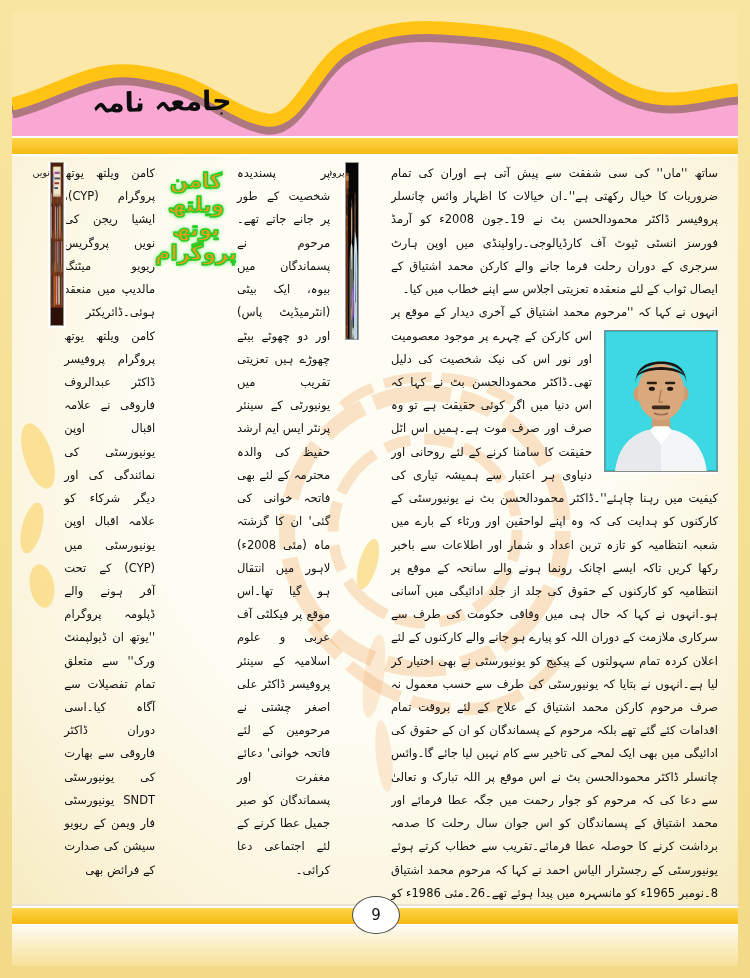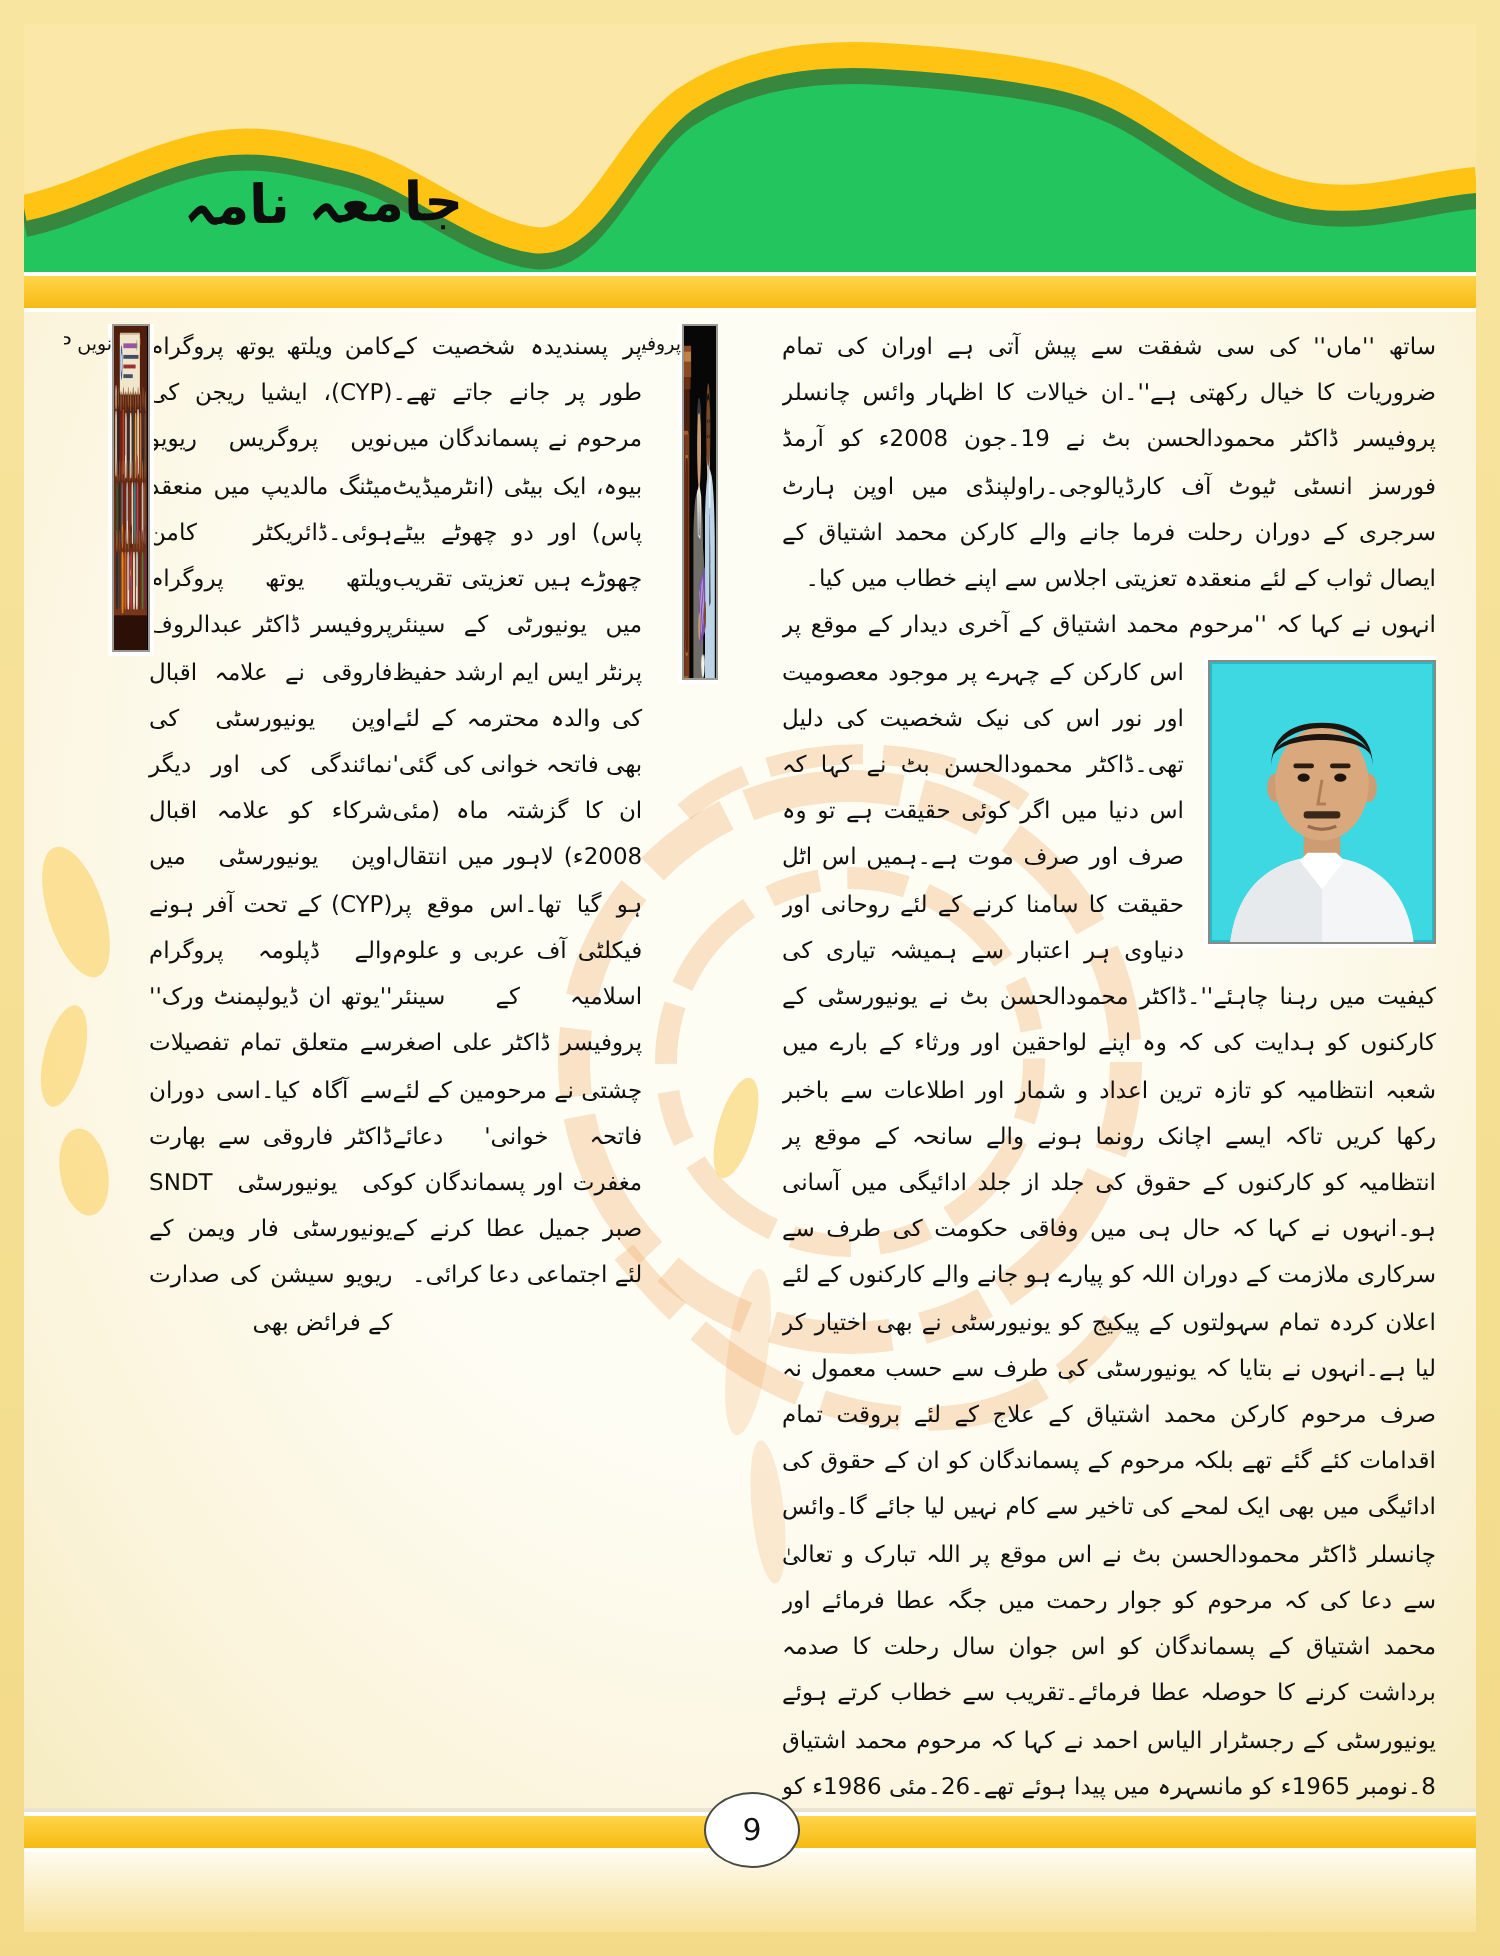--- a/index.html
+++ b/index.html
@@ -1,21 +1,21 @@
 <!DOCTYPE html>
 <html lang="ur" dir="rtl"><head>
 <meta charset="utf-8">
 <style>
   html,body{margin:0;padding:0;background:#efe8d2;}
   .page{position:relative;width:750px;height:978px;margin:0 auto;overflow:hidden;
         background:linear-gradient(#F8E5A0,#F2DA88);font-family:"DejaVu Sans",sans-serif;direction:rtl;}
   .sheet{position:absolute;left:12px;top:12px;width:726px;height:954px;background:#FDFAEC;direction:ltr;}
 
   
-  .header{position:relative;height:124px;background:#22c55e;overflow:hidden;}
+  .header{position:relative;height:124px;background:#f9a8d4;overflow:hidden;}
   .header svg{position:absolute;inset:0;}
   .masthead{position:absolute;left:80px;top:74px;font-size:27px;font-weight:bold;color:#0d0d0d;
             direction:rtl;letter-spacing:-1px;transform:rotate(-1deg);}
   .goldbar{height:16px;background:linear-gradient(#FFD54A,#F6BA12);
            border-top:2px solid #ffffff;border-bottom:2px solid #ffffff;
            box-shadow:0 2px 0 rgba(90,70,20,.18), 0 -2px 0 rgba(90,70,20,.10);}
 
   
   .content{position:relative;height:748px;
            background:radial-gradient(ellipse at 50% 35%, #FEFDF4 45%, #FBF4DB 78%, #F6EBC0 100%);overflow:hidden;}
@@ -161,20 +161,21 @@
               <ellipse cx="186" cy="172" rx="16" ry="6" fill="#E9E9E2"></ellipse>
               <circle cx="176" cy="170" r="3.4" fill="#ffffff"></circle>
               <circle cx="190" cy="173" r="3.4" fill="#ffffff"></circle>
               <circle cx="198" cy="169" r="3" fill="#ffffff"></circle>
             </svg>
           </div>
           <div class="caption">پروفیسر ڈاکٹر عبدالرؤف فاروقی، مالدیپ کے یوتھ افیئرز کے وزیر سے سووینئر وصول کر رہے ہیں</div>
 
           <p class="urdu">پر پسندیدہ شخصیت کے طور پر جانے جاتے تھے۔مرحوم نے پسماندگان میں بیوہ، ایک بیٹی (انٹرمیڈیٹ پاس) اور دو چھوٹے بیٹے چھوڑے ہیں تعزیتی تقریب میں یونیورٹی کے سینئر پرنٹر ایس ایم ارشد حفیظ کی والدہ محترمہ کے لئے بھی فاتحہ خوانی کی گئی' ان کا گزشتہ ماہ (مئی 2008ء) لاہور میں انتقال ہو گیا تھا۔اس موقع پر فیکلٹی آف عربی و علوم اسلامیہ کے سینئر پروفیسر ڈاکٹر علی اصغر چشتی نے مرحومین کے لئے فاتحہ خوانی' دعائے مغفرت اور پسماندگان کو صبر جمیل عطا کرنے کے لئے اجتماعی دعا کرائی۔</p>
 
+          <h2 class="cyp-heading">کامن ویلتھ یوتھ پروگرام</h2>
 
           <p class="urdu">کامن ویلتھ یوتھ پروگرام (CYP)، ایشیا ریجن کی نویں پروگریس ریویو میٹنگ مالدیپ میں منعقد ہوئی۔ڈائریکٹر کامن ویلتھ یوتھ پروگرام پروفیسر ڈاکٹر عبدالروف فاروقی نے علامہ اقبال اوپن یونیورسٹی کی نمائندگی کی اور دیگر شرکاء کو علامہ اقبال اوپن یونیورسٹی میں (CYP) کے تحت آفر ہونے والے ڈپلومہ پروگرام ''یوتھ ان ڈیولپمنٹ ورک'' سے متعلق تمام تفصیلات سے آگاہ کیا۔اسی دوران ڈاکٹر فاروقی سے بھارت کی یونیورسٹی SNDT یونیورسٹی فار ویمن کے ریویو سیشن کی صدارت کے فرائض بھی</p>
 
           <div class="spacer"></div>
 
           <div class="photo photo-group">
             <svg viewBox="0 0 323 168" preserveAspectRatio="none">
               <defs>
                 <linearGradient id="gbg" x1="0" y1="0" x2="0" y2="1">
                   <stop offset="0" stop-color="#4F1D0D"></stop>

